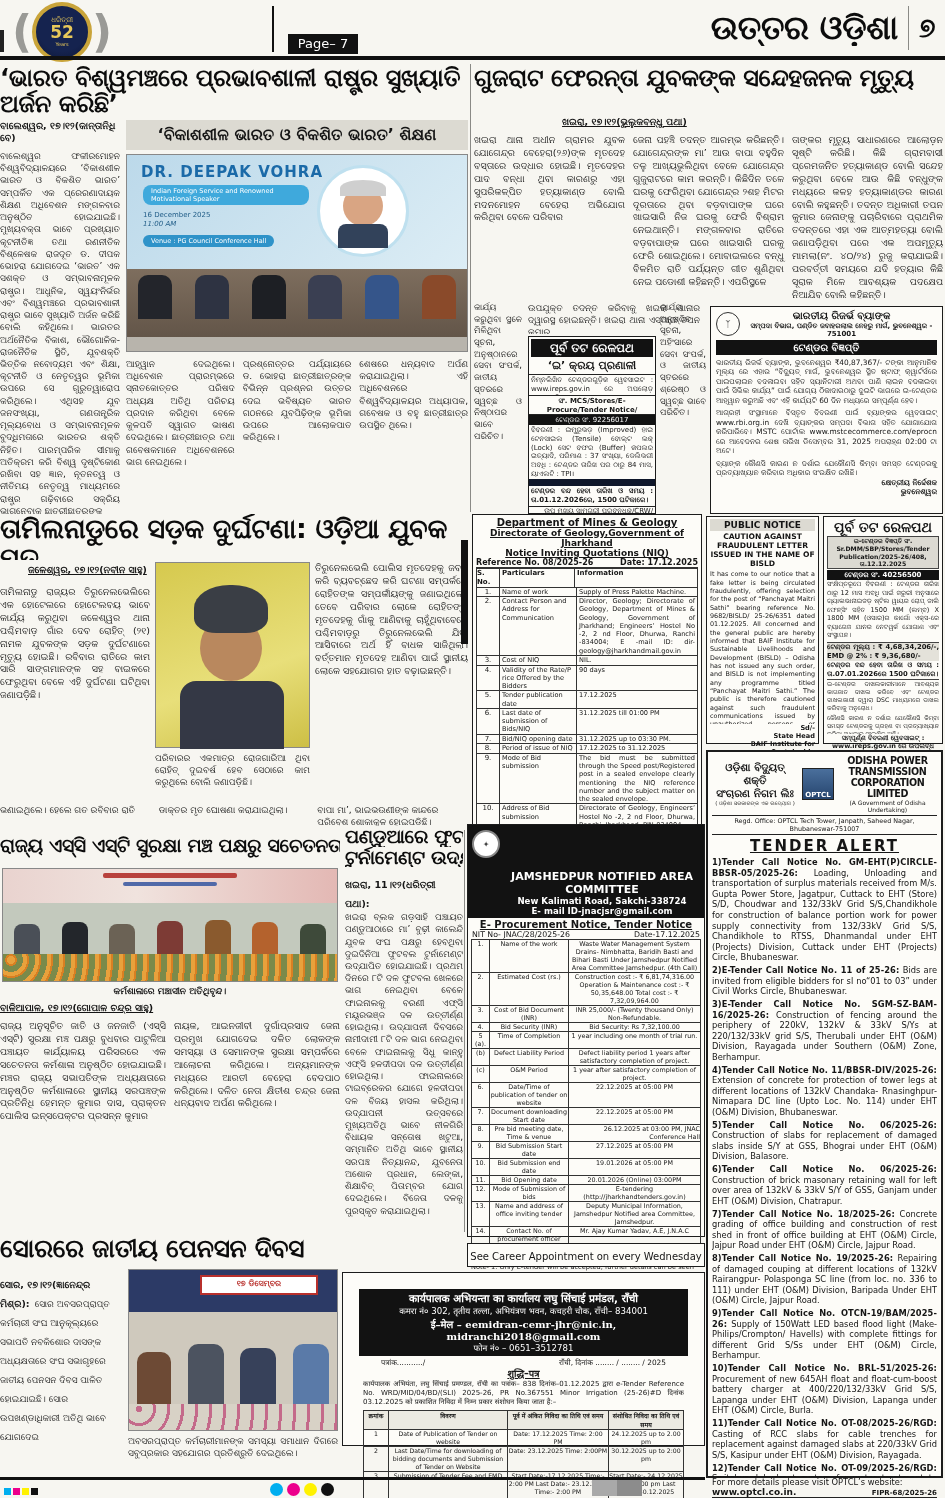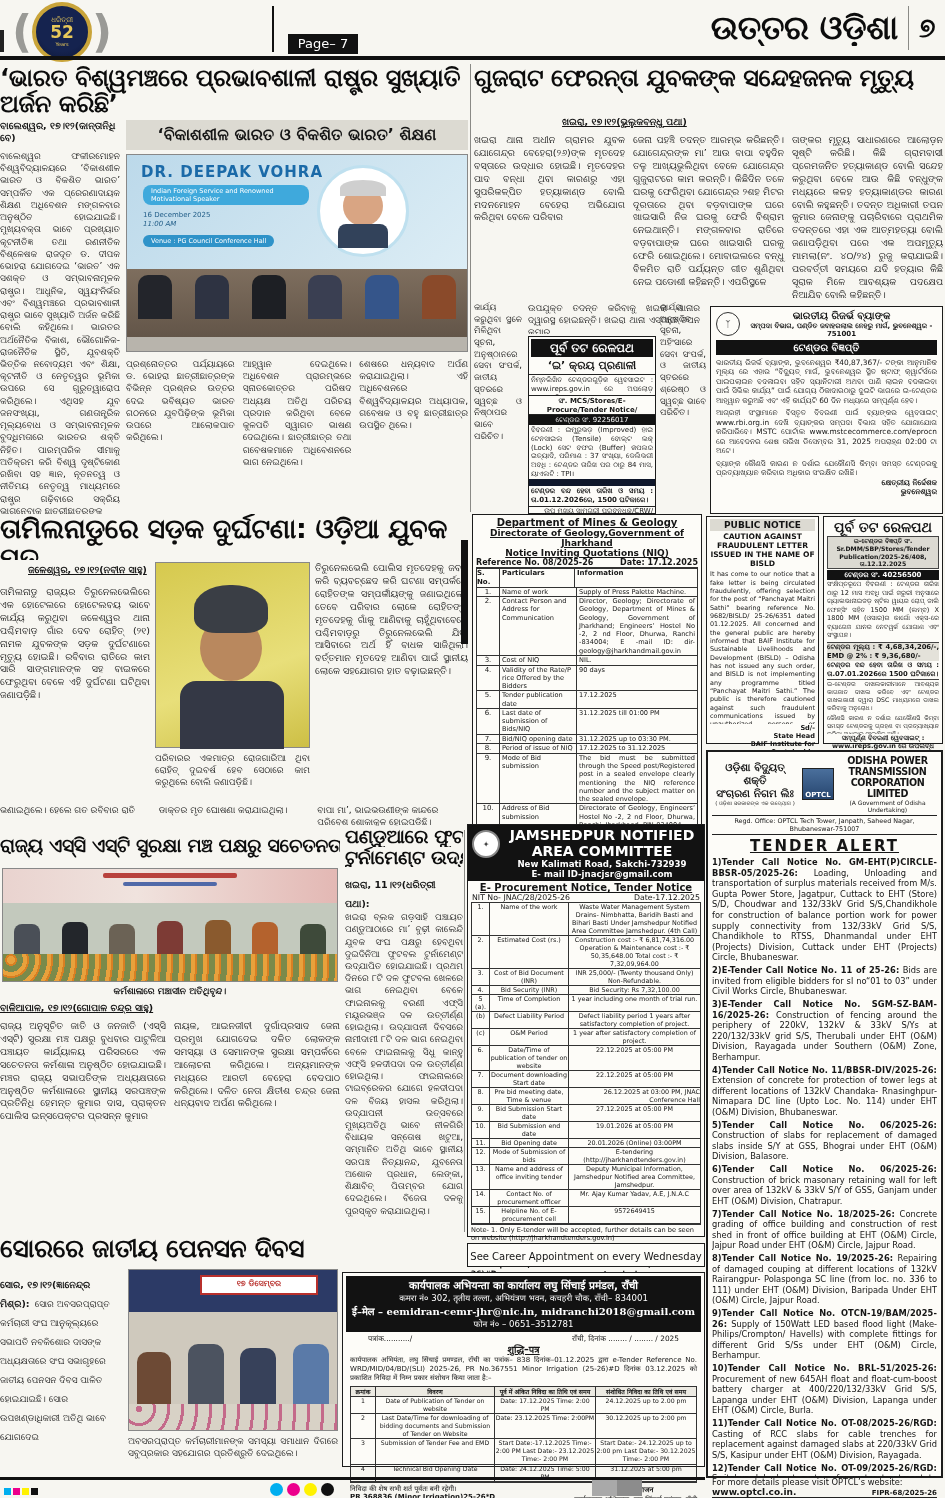--- a/index.html
+++ b/index.html
@@ -90,22 +90,22 @@
           <span style="width:34px;height:44px;background:#2e3342;border-radius:10px 10px 0 0;display:inline-block;"></span>
           <span style="width:34px;height:44px;background:#1d1f24;border-radius:10px 10px 0 0;display:inline-block;"></span>
           <span style="width:34px;height:44px;background:#3a3f52;border-radius:10px 10px 0 0;display:inline-block;"></span>
           <span style="width:34px;height:44px;background:#35558a;border-radius:10px 10px 0 0;display:inline-block;"></span>
           <span style="width:34px;height:44px;background:#8a4a2a;border-radius:10px 10px 0 0;display:inline-block;"></span>
         </div>
         <div class="abs" style="left:0;bottom:0;width:100%;height:14px;background:#b8b4ac;"></div>
       </div>
     </div>
     <div class="abs cols clip" style="left:126px;top:296px;width:342px;height:156px;">
+      <div class="body-txt jt" style="font-size:9px;">ଆହ୍ୱାନ ଦେଇଥିଲେ। ଅଧିବେଶନ ପ୍ରାରମ୍ଭରେ ସ୍ନାତକୋତ୍ତର ପରିଷଦ ଅଧ୍ୟକ୍ଷ ଅତିଥି ପରିଚୟ ପ୍ରଦାନ କରିଥିବା ବେଳେ କୁଳପତି ସ୍ୱାଗତ ଭାଷଣ ଦେଇଥିଲେ। ଛାତ୍ରୀଛାତ୍ର ତଥା ଗବେଷକମାନେ ଅଧିବେଶନରେ ଭାଗ ନେଇଥିଲେ।</div>
       <div class="body-txt jt" style="font-size:9px;">ପ୍ରଶ୍ନୋତ୍ତର ପର୍ଯ୍ୟାୟରେ ଡ. ଭୋହରା ଛାତ୍ରୀଛାତ୍ରଙ୍କ ବିଭିନ୍ନ ପ୍ରଶ୍ନର ଉତ୍ତର ଦେଇ ଭବିଷ୍ୟତ ଭାରତ ଗଠନରେ ଯୁବପିଢ଼ିଙ୍କ ଭୂମିକା ଉପରେ ଆଲୋକପାତ କରିଥିଲେ।</div>
-      <div class="body-txt jt" style="font-size:9px;">ଆହ୍ୱାନ ଦେଇଥିଲେ। ଅଧିବେଶନ ପ୍ରାରମ୍ଭରେ ସ୍ନାତକୋତ୍ତର ପରିଷଦ ଅଧ୍ୟକ୍ଷ ଅତିଥି ପରିଚୟ ପ୍ରଦାନ କରିଥିବା ବେଳେ କୁଳପତି ସ୍ୱାଗତ ଭାଷଣ ଦେଇଥିଲେ। ଛାତ୍ରୀଛାତ୍ର ତଥା ଗବେଷକମାନେ ଅଧିବେଶନରେ ଭାଗ ନେଇଥିଲେ।</div>
       <div class="body-txt jt" style="font-size:9px;">ଶେଷରେ ଧନ୍ୟବାଦ ଅର୍ପଣ କରାଯାଇଥିଲା। ଏହି ଅଧିବେଶନରେ ବିଶ୍ୱବିଦ୍ୟାଳୟର ଅଧ୍ୟାପକ, ଗବେଷକ ଓ ବହୁ ଛାତ୍ରୀଛାତ୍ର ଉପସ୍ଥିତ ଥିଲେ।</div>
     </div>
   </div>
 
   <div class="abs vrule" style="left:470px;top:64px;height:448px;"></div>
 
   <div class="abs" style="left:474px;top:62px;width:469px;height:452px;">
     <div class="hl clip" style="font-size:24px;height:48px;padding-top:4px;">ଗୁଜରାଟ ଫେରନ୍ତା ଯୁବକଙ୍କ ସନ୍ଦେହଜନକ ମୃତ୍ୟୁ</div>
     <div class="dateline u" style="position:absolute;left:88px;top:54px;">ଖଇରା, ୧୭।୧୨(ଭୁଲୁକବନ୍ଧୁ ପଥା)</div>
     <div class="abs cols clip" style="left:0;top:72px;width:469px;height:166px;">
@@ -345,22 +345,22 @@
     <div style="margin-top:6px;">
       <span class="dateline">ଖଇରା, 11।୧୨(ଧରିତ୍ରୀ ପଥା):</span>
     </div>
     <div class="body-txt jt clip" style="font-size:9px;height:316px;">ଖଇରା ବ୍ଲକ ଗଡ଼ସାହି ପଞ୍ଚାୟତ ପଣ୍ଡୁଆଠାରେ ମା’ ବୁଢ଼ୀ କାଲେନ୍ଦି ଯୁବକ ସଂଘ ପକ୍ଷରୁ ହେବଥିବା ଦୁଇଦିନିଆ ଫୁଟବଲ ଟୁର୍ନାମେଣ୍ଟ ଉଦ୍‌ଯାପିତ ହୋଇଯାଇଛି। ପ୍ରଥମ ଦିନରେ ୮ଟି ଦଳ ଫୁଟବଲ ଖେଳରେ ଭାଗ ନେଇଥିବା ବେଳେ ଫାଇନାଲକୁ ବରଣୀ ଏଫ୍‌ସି ମୟୂରଭଞ୍ଜ ଦଳ ଉତ୍ତୀର୍ଣ୍ଣ ହୋଇଥିଲା। ଉଦ୍‌ଯାପନୀ ଦିବସରେ ନାମୀଦାମୀ ୮ଟି ଦଳ ଭାଗ ନେଇଥିବା ବେଳେ ଫାଇନାଲକୁ ସିଧୁ କାନ୍ହୁ ଏଫ୍‌ସି ହଳଦୀପଦା ଦଳ ଉତ୍ତୀର୍ଣ୍ଣ ହୋଇଥିଲା। ଫାଇନାଲରେ ଟାଇବ୍ରେକର ଯୋଗେ ହଳଦୀପଦା ଦଳ ବିଜୟ ହାସଲ କରିଥିଲା। ଉଦ୍‌ଯାପନୀ ଉତ୍ସବରେ ମୁଖ୍ୟଅତିଥି ଭାବେ ନୀଳଗିରି ବିଧାୟକ ସନ୍ତୋଷ ଖଟୁଆ, ସମ୍ମାନିତ ଅତିଥି ଭାବେ ସ୍ଥାନୀୟ ସରପଞ୍ଚ ନିତ୍ୟାନନ୍ଦ, ଯୁବନେତା ଅଶୋକ ପ୍ରଧାନ, ଲେଙ୍କା, ଶିକ୍ଷାବିତ୍ ପିତାମ୍ବର ଯୋଗ ଦେଇଥିଲେ। ବିଜେତା ଦଳକୁ ପୁରସ୍କୃତ କରାଯାଇଥିଲା।</div>
   </div>
   <div class="abs vrule" style="left:464px;top:830px;height:402px;"></div>
 
   <div class="abs nbox" style="left:467px;top:824px;width:238px;height:413px;padding:0;">
     <div class="band-k" style="position:relative;padding:2px 2px 2px 34px;text-align:center;">
       <span style="position:absolute;left:4px;top:5px;width:24px;height:24px;border-radius:50%;background:#fff;border:2px solid #888;display:inline-flex;align-items:center;justify-content:center;font-size:8px;color:#444;">✦</span>
-      <div class="b clip" style="font-size:14px;">JAMSHEDPUR NOTIFIED AREA COMMITTEE</div>
-      <div class="b clip" style="font-size:8.6px;">New Kalimati Road, Sakchi-732939</div>
+      <div class="b clip" style="font-size:11px;margin-top:43px;">JAMSHEDPUR NOTIFIED AREA COMMITTEE</div>
+      <div class="b clip" style="font-size:8.6px;">New Kalimati Road, Sakchi-338724</div>
       <div class="b clip" style="font-size:8.6px;">E- mail ID-jnacjsr@gmail.com</div>
     </div>
     <div class="ct b u clip" style="font-size:10px;margin-top:1px;">E- Procurement Notice, Tender Notice</div>
     <div style="display:flex;justify-content:space-between;padding:0 4px;">
       <span style="font-size:7.8px;">NIT No- JNAC/28/2025-26</span>
       <span style="font-size:7.8px;">Date-17.12.2025</span>
     </div>
     <div style="border:0.8px solid #333;margin:0 3px;">
         <div style="display:flex;border-bottom:0.8px solid #333;">
         <span style="width:17px;border-right:0.8px solid #333;font-size:6.4px;line-height:1.25;text-align:center;">1.</span>
@@ -456,21 +456,21 @@
         <span>Jamshedpur Notified Area Committee,</span><br>
         <span>Jamshedpur.</span>
       </span>
     </div>
   </div>
 
   <div class="abs nbox ct" style="left:467px;top:1243px;width:238px;height:24px;line-height:22px;">
     <span style="font-size:10px;">See Career Appointment on every  Wednesday &amp; Saturday</span>
   </div>
 
-  <div class="abs nbox" style="left:342px;top:1272px;width:363px;height:195px;padding:3px;">
+  <div class="abs nbox" style="left:342px;top:1272px;width:363px;height:174px;padding:16px;">
     <div class="band-k ct" style="padding:2px 4px;">
       <div class="b clip" style="font-size:10.5px;">कार्यपालक अभियन्ता का कार्यालय लघु सिंचाई प्रमंडल, राँची</div>
       <div class="clip" style="font-size:8.6px;">कमरा नं० 302, तृतीय तल्ला, अभियंत्रण भवन, कचहरी चौक, राँची– 834001</div>
       <div class="b clip" style="font-size:10px;font-family:'DejaVu Serif','Liberation Serif',serif;">ई–मेल – eemidran-cemr-jhr@nic.in, midranchi2018@gmail.com</div>
       <div class="clip" style="font-size:8.6px;">फोन नं० – 0651–3512781</div>
     </div>
     <div style="display:flex;justify-content:space-between;padding:1px 22px 0 22px;">
       <span style="font-size:7.4px;">पत्रांक.........../</span>
       <span style="font-size:7.4px;">राँची, दिनांक ........ / ........ / 2025</span>
     </div>

